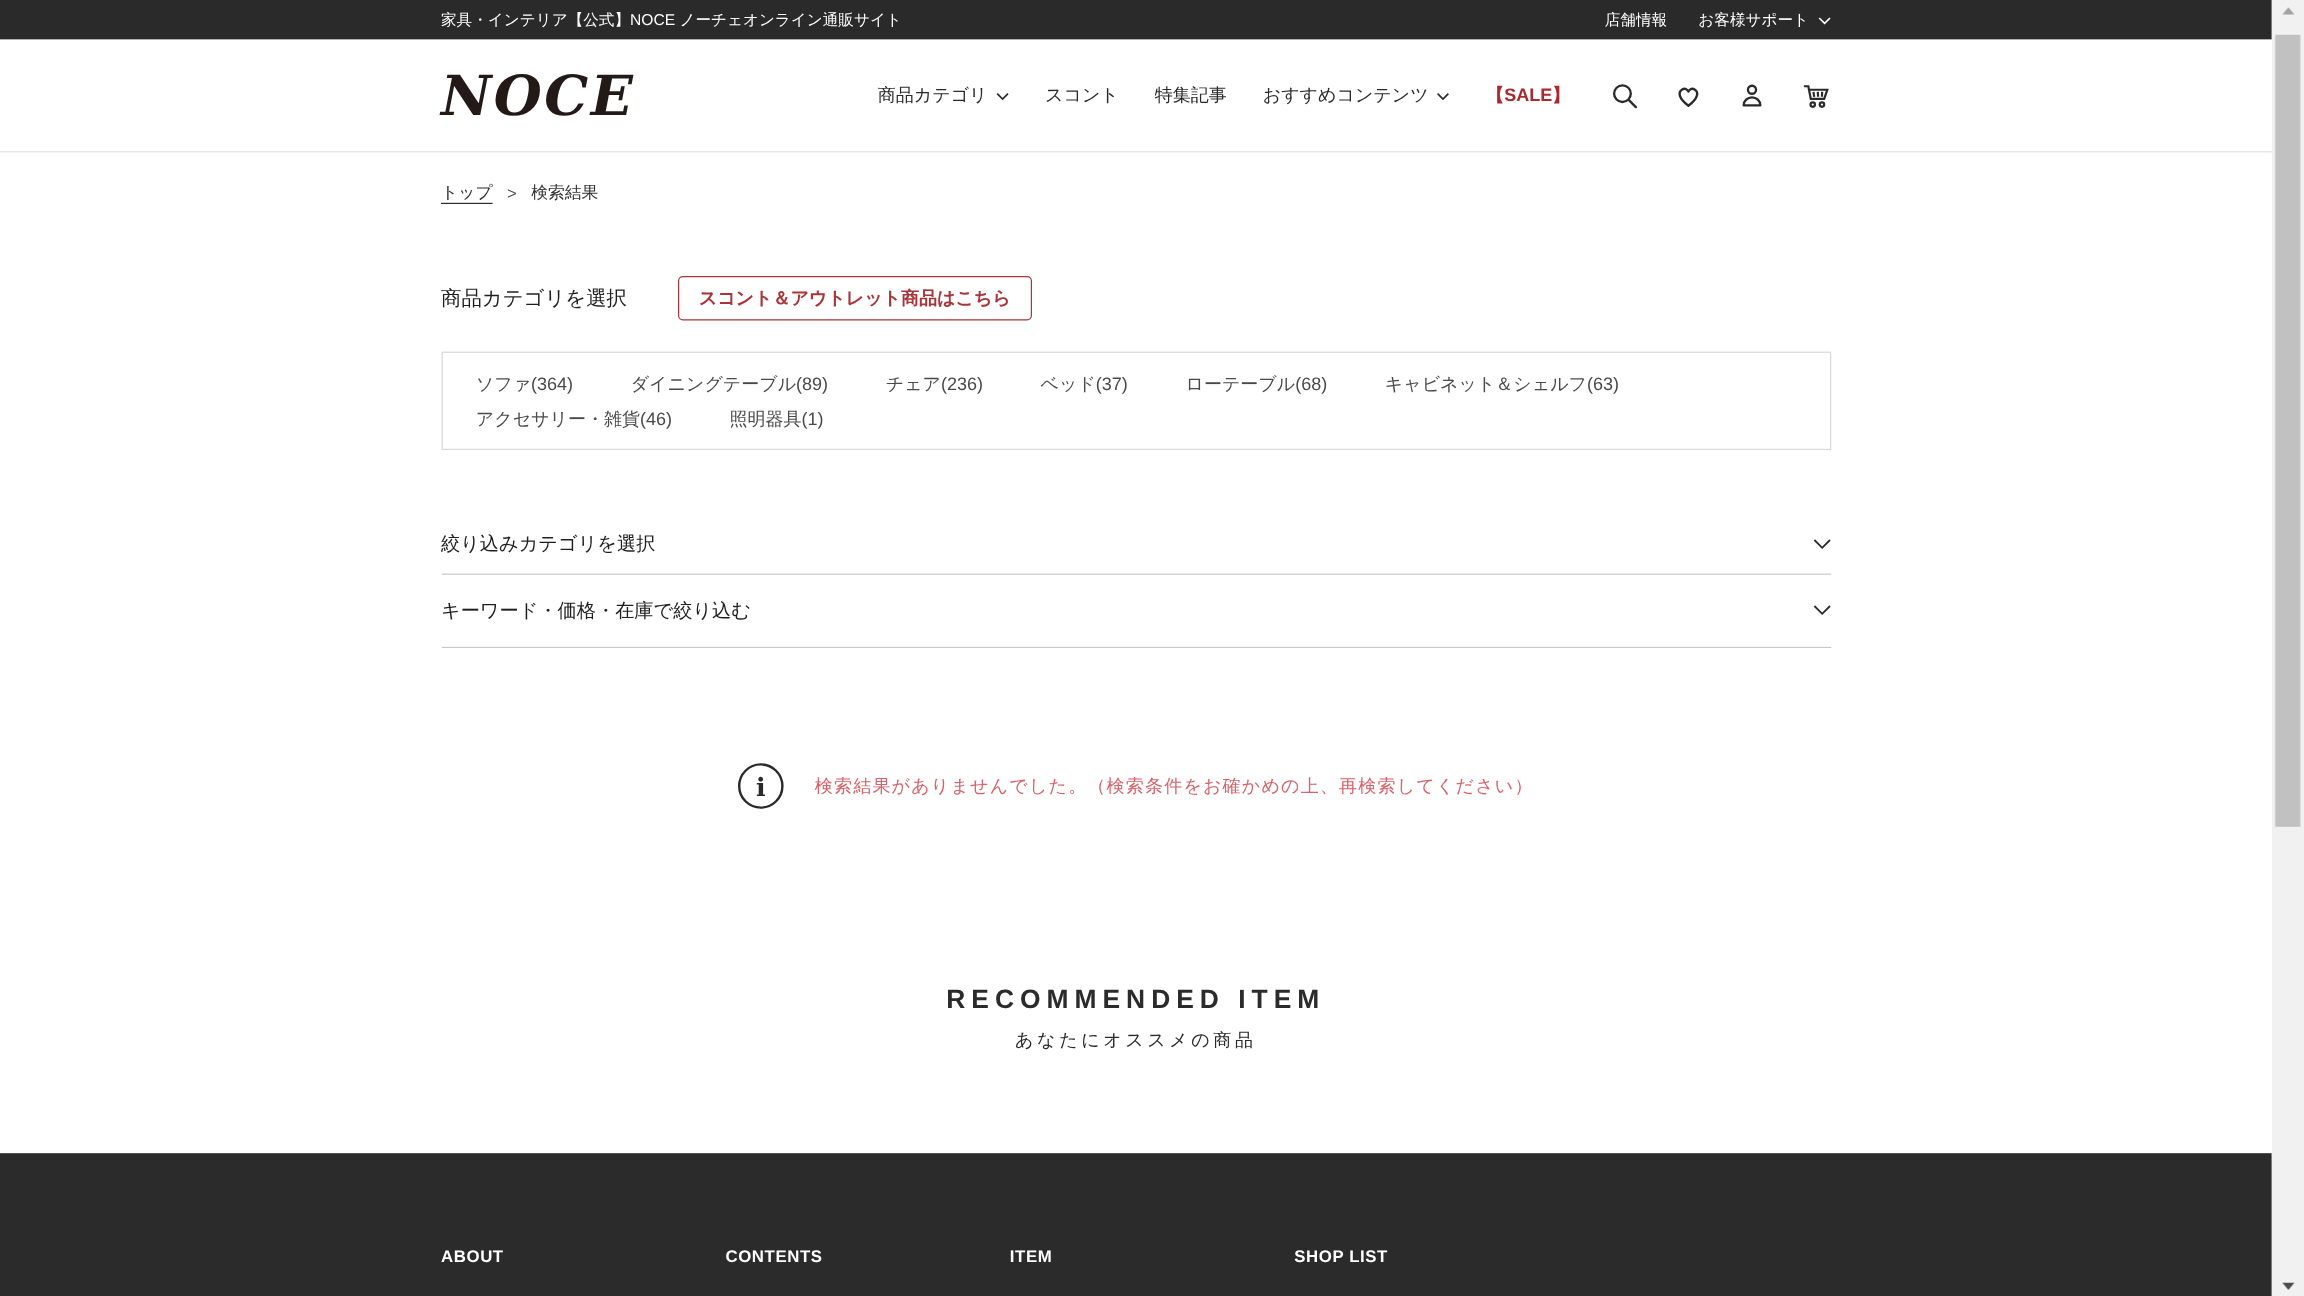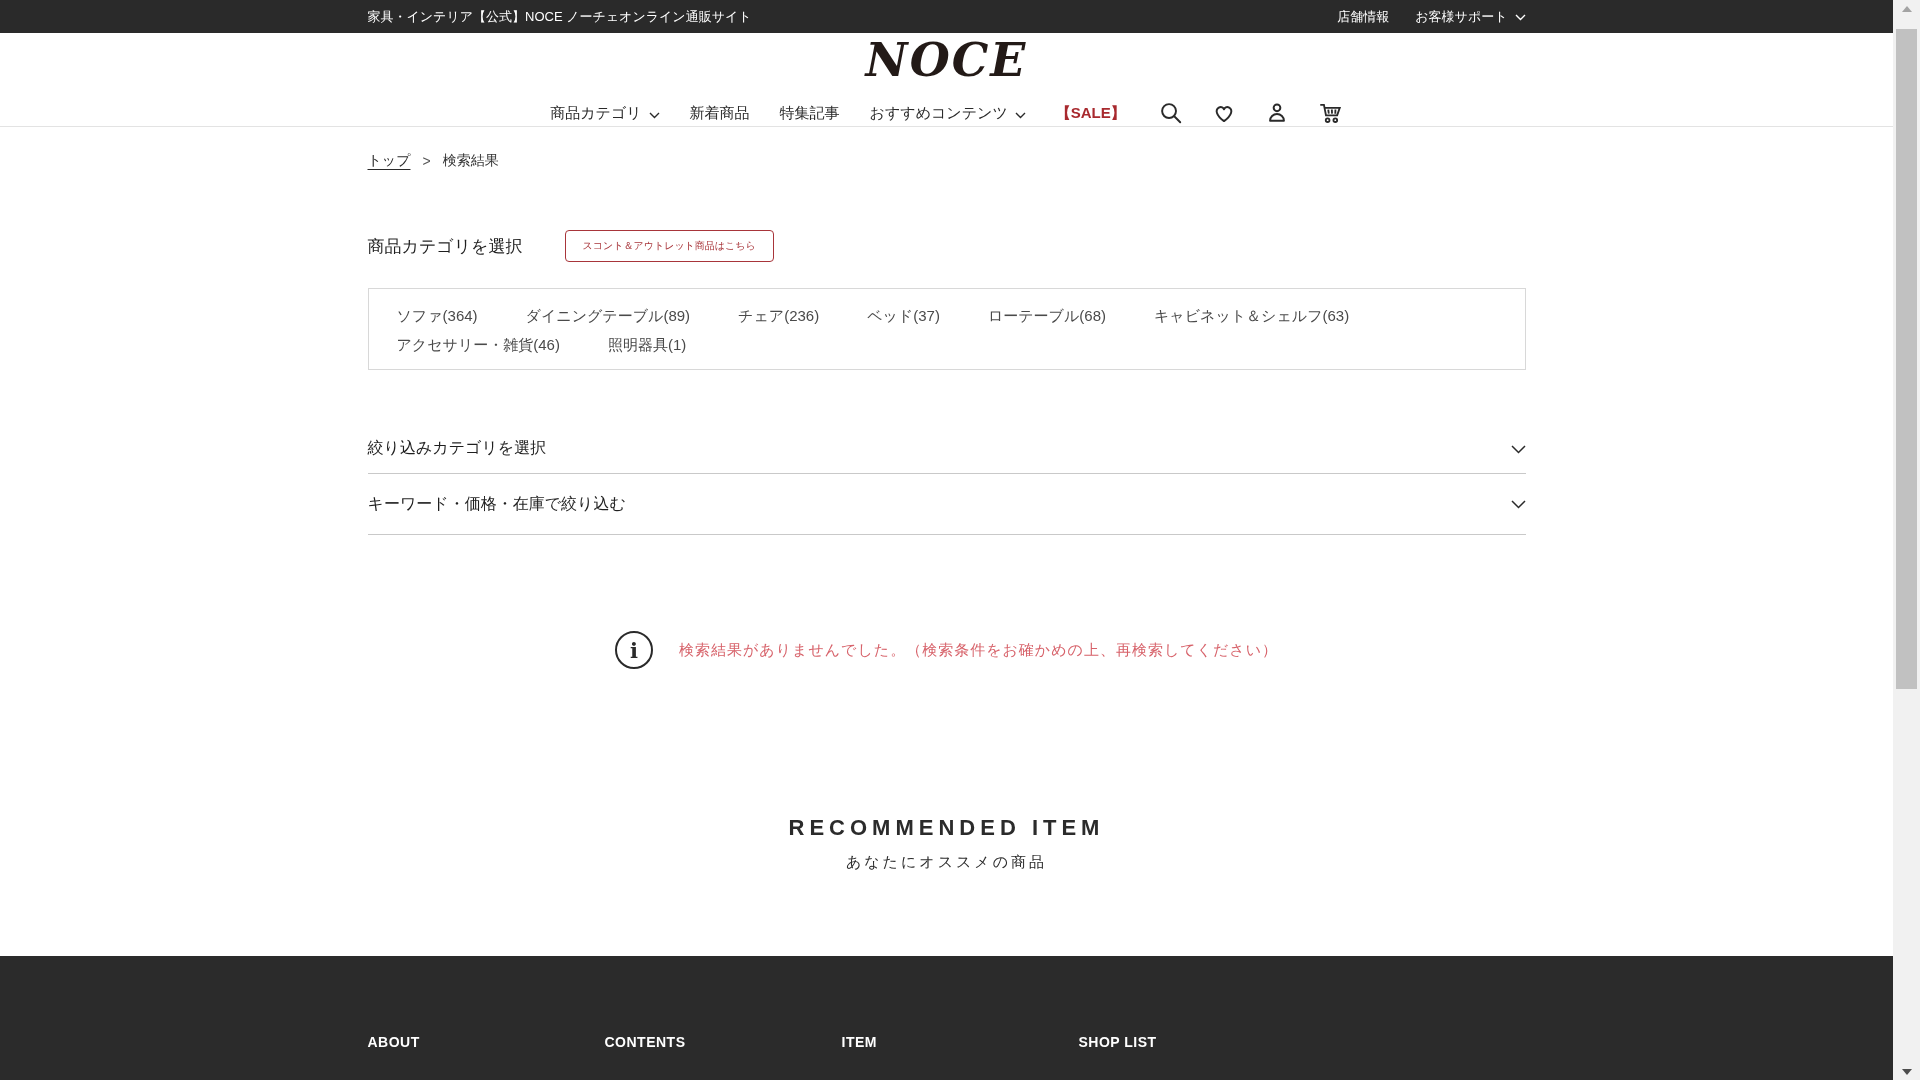--- a/index.html
+++ b/index.html
@@ -10,21 +10,21 @@
 
   
   .topbar { height: 33px; background: #2a2a2a; color: #fff; font-size: 13px; }
   .topbar .container { display: flex; align-items: center; justify-content: space-between; height: 100%; }
   .topbar-right { display: flex; align-items: center; gap: 26px; }
   .topbar a, .topbar-link { color: #fff; text-decoration: none; cursor: pointer; }
   .topbar-support { display: flex; align-items: center; gap: 7px; }
 
   
   .header { height: 94px; background: #fff; border-bottom: 1px solid #e3e3e3; }
-  .header .container { display: flex; align-items: center; justify-content: space-between; height: 100%; flex-direction: column; }
+  .header .container { display: flex; align-items: center; justify-content: space-between; height: 100%; }
   .logo { font-family: "DejaVu Serif", serif; font-style: italic; font-weight: bold;
     font-size: 46px; letter-spacing: 2px; color: #231a17; cursor: pointer; }
   .header-right { display: flex; align-items: center; gap: 32px; }
   .nav { display: flex; align-items: center; gap: 30px; font-size: 15px; color: #2a2a2a; }
   .nav-item { display: flex; align-items: center; gap: 7px; cursor: pointer; white-space: nowrap; }
   .nav-sale { color: #a8292e; font-weight: bold; cursor: pointer; white-space: nowrap; }
   .header-icons { display: flex; align-items: center; gap: 27px; }
   .hicon { width: 26px; height: 26px; cursor: pointer; display: block; }
   .hicon svg { display: block; }
 
@@ -33,21 +33,21 @@
   
   .breadcrumb { margin-top: 25px; font-size: 14px; color: #333;
     display: flex; align-items: center; gap: 12px; }
   .breadcrumb-home { color: #2a2a2a; text-decoration: underline; text-underline-offset: 4px; cursor: pointer; }
   .breadcrumb-sep { color: #555; }
 
   
   .cat-title-row { margin-top: 60px; display: flex; align-items: center; gap: 42px; }
   .section-title { font-size: 17px; font-weight: 500; color: #1f1f1f; }
   .outlet-btn { border: 1px solid #a8353a; color: #a8353a; background: #fff;
-    font-size: 10px; font-weight: normal; border-radius: 4px; padding: 8px 17px;
+    font-size: 15px; font-weight: bold; border-radius: 4px; padding: 8px 17px;
     cursor: pointer; font-family: inherit; }
 
   .cat-box { margin-top: 26px; border: 1px solid #d8d8d8; padding: 17px 28px 15px 28px;
     display: flex; flex-wrap: wrap; column-gap: 48px; row-gap: 10px; }
   .cat-link { font-size: 15px; line-height: 19px; color: #4a4a4a; text-decoration: none; cursor: pointer; }
 
   
   .accordions { margin-top: 54px; }
   .accordion { display: flex; align-items: center; justify-content: space-between;
     border-bottom: 1px solid #c9c9c9; cursor: pointer; }
@@ -116,21 +116,21 @@
         <nav class="nav">
           <span class="nav-item">
             <span>商品カテゴリ</span>
             <span class="chev">
               <svg width="11" height="7" viewBox="0 0 11 7">
                   <polyline points="1,1 5.5,5.5 10,1" fill="none" stroke="#2a2a2a" stroke-width="1.4"></polyline>
                 </svg>
             </span>
           </span>
           <span class="nav-item">
-            <span>新着商品</span>
+            <span>スコント</span>
           </span>
           <span class="nav-item">
             <span>特集記事</span>
           </span>
           <span class="nav-item">
             <span>おすすめコンテンツ</span>
             <span class="chev">
               <svg width="11" height="7" viewBox="0 0 11 7">
                   <polyline points="1,1 5.5,5.5 10,1" fill="none" stroke="#2a2a2a" stroke-width="1.4"></polyline>
                 </svg>

